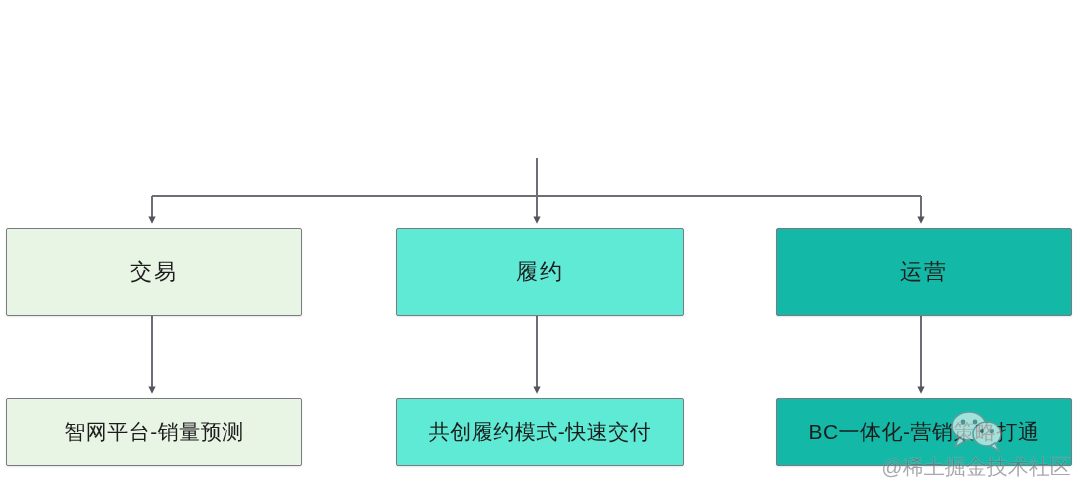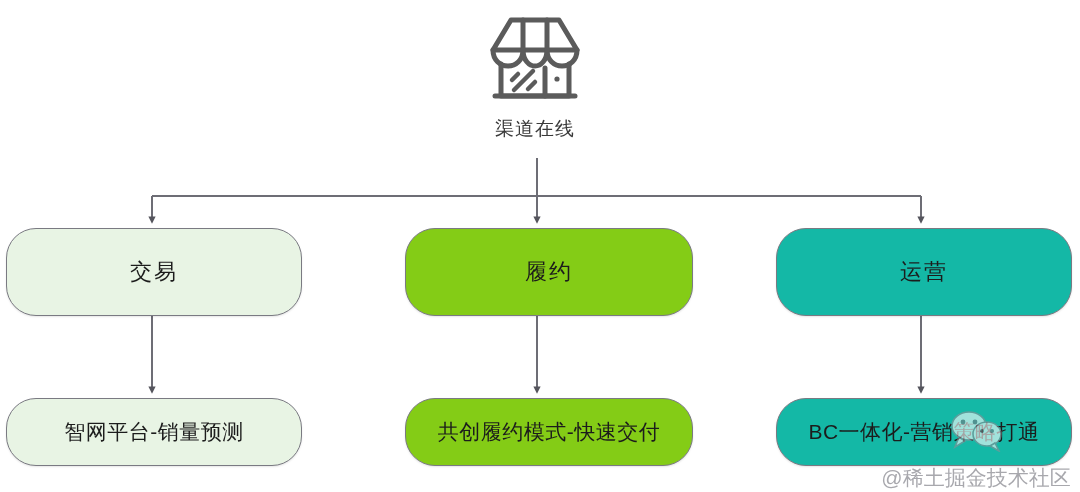--- a/index.html
+++ b/index.html
@@ -48,21 +48,21 @@
     width: 1080px;
     height: 492px;
     pointer-events: none;
   }
 
   
   .node-box {
     position: absolute;
     box-sizing: border-box;
     border: 1.6px solid #7a7a82;
-    border-radius: 30px;
+    border-radius: 2px;
     display: flex;
     align-items: center;
     justify-content: center;
     text-align: right;
     color: #1c1c1c;
     box-shadow: 0 1px 2px rgba(0,0,0,0.10);
   }
   .tier1 {
     top: 228px;
     height: 88px;
@@ -73,36 +73,36 @@
     top: 398px;
     height: 68px;
     font-size: 21px;
     letter-spacing: 0.5px;
   }
   .col-left   { left: 6px;   width: 296px; }
   .col-mid    { left: 396px; width: 288px; }
   .col-right  { left: 776px; width: 296px; }
 
   .fill-green  { background: #e8f4e4; }
-  .fill-cream  { background: #84cc16; margin-left: 9px; }
+  .fill-cream  { background: #5eead4; }
   .fill-purple { background: #14b8a6; }
 
   
   #watermark {
     position: absolute;
     left: 872px;
     top: 408px;
     width: 208px;
     height: 84px;
     opacity: 0.60;
     pointer-events: none;
     display: flex;
     flex-direction: column;
     align-items: center;
-    justify-content: space-between;
+    justify-content: flex-start;
   }
   #watermark-logo {
     width: 62px;
     height: 44px;
     display: block;
     margin-bottom: 1px;
   }
   #watermark-text {
     font-size: 21px;
     color: #6f6f78;
@@ -129,50 +129,20 @@
 
     <path d="M152,196 L152,220" stroke="#6d6d75" stroke-width="2" fill="none" marker-end="url(#arrowhead)"></path>
     <path d="M537,196 L537,220" stroke="#6d6d75" stroke-width="2" fill="none" marker-end="url(#arrowhead)"></path>
     <path d="M921,196 L921,220" stroke="#6d6d75" stroke-width="2" fill="none" marker-end="url(#arrowhead)"></path>
 
     <path d="M152,316 L152,390" stroke="#6d6d75" stroke-width="2" fill="none" marker-end="url(#arrowhead)"></path>
     <path d="M537,316 L537,390" stroke="#6d6d75" stroke-width="2" fill="none" marker-end="url(#arrowhead)"></path>
     <path d="M921,316 L921,390" stroke="#6d6d75" stroke-width="2" fill="none" marker-end="url(#arrowhead)"></path>
   </svg>
 
-  <div id="root-node">
-    <svg id="root-icon" viewBox="0 0 96 92" xmlns="http://www.w3.org/2000/svg">
-      <g fill="none" stroke="#5b5b5b" stroke-width="5" stroke-linecap="round" stroke-linejoin="round">
-
-        <path d="M24,6 L72,6 L90,36 L6,36 Z"></path>
-
-        <path d="M6,36 C6,46 13,52 21,52 C29,52 36,46 36,36"></path>
-        <path d="M36,36 C36,46 42,52 48,52 C54,52 60,46 60,36"></path>
-        <path d="M60,36 C60,46 67,52 75,52 C83,52 90,46 90,36"></path>
-
-        <path d="M36,6 L36,36"></path>
-        <path d="M60,6 L60,36"></path>
-
-        <path d="M14,50 L14,82 L82,82 L82,50"></path>
-
-        <path d="M8,82 L88,82"></path>
-
-        <path d="M58,54 L58,82"></path>
-      </g>
-      <g fill="none" stroke="#5b5b5b" stroke-width="4.5" stroke-linecap="round">
-
-        <path d="M25,66 L31,60"></path>
-        <path d="M27,76 L46,57"></path>
-        <path d="M41,75 L48,68"></path>
-      </g>
-
-      <circle cx="70" cy="65" r="2.6" fill="#5b5b5b"></circle>
-    </svg>
-    <div id="root-label">渠道在线</div>
-  </div>
 
   <div class="node-box tier1 col-left fill-green">交易</div>
   <div class="node-box tier1 col-mid fill-cream">履约</div>
   <div class="node-box tier1 col-right fill-purple">运营</div>
 
   <div class="node-box tier2 col-left fill-green">智网平台-销量预测</div>
   <div class="node-box tier2 col-right fill-purple">BC一体化-营销策略打通</div>
   <div class="node-box tier2 col-mid fill-cream">共创履约模式-快速交付</div>
 
   <div id="watermark">

